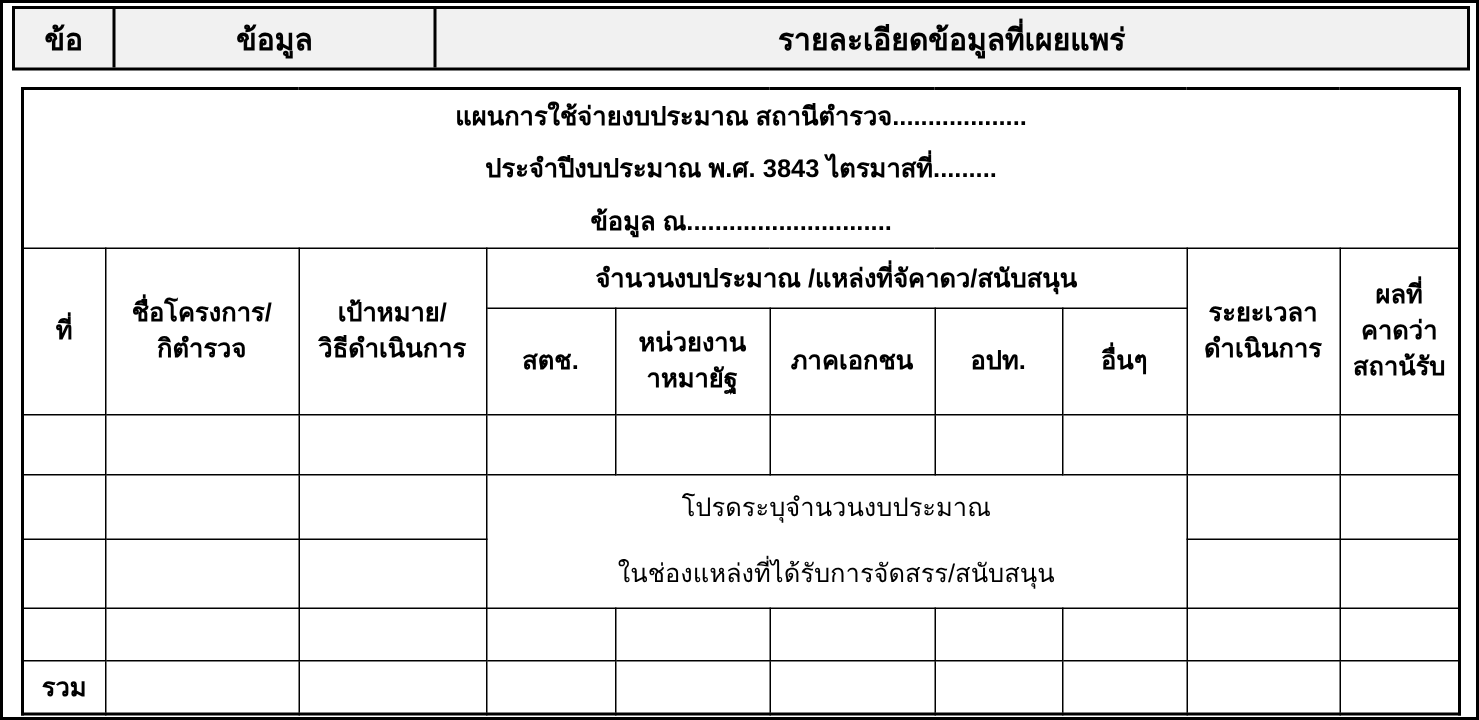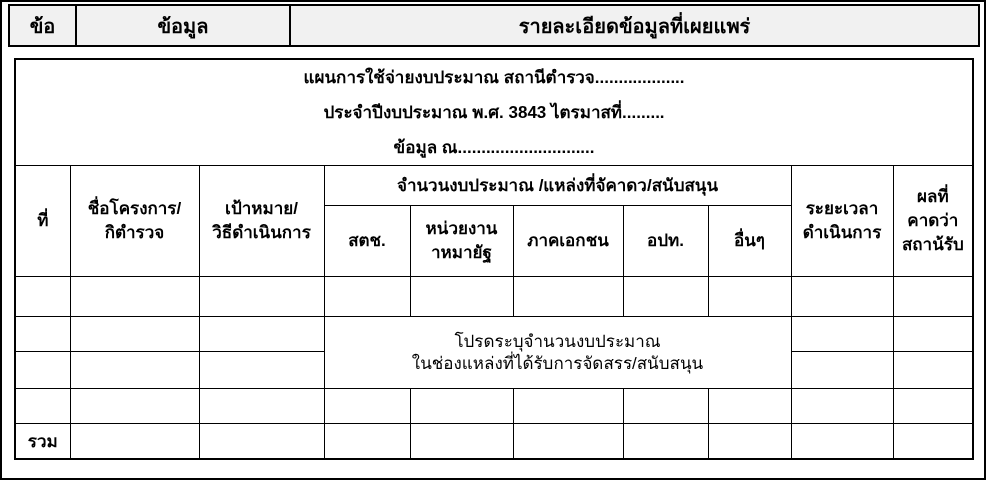--- a/index.html
+++ b/index.html
@@ -64,21 +64,21 @@
   tr.headA { height: 40px; }
   tr.headB { height: 71px; }
   tr.headA td, tr.headB td { font-weight: bold; font-size: 17px; line-height: 24px; }
   tr.r40 { height: 40px; }
   tr.r35 { height: 35px; }
   tr.r37 { height: 37px; }
   .pre { white-space: pre-line; }
   td.note-cell {
     font-weight: normal;
     font-size: 18px;
-    line-height: 22px;
+    line-height: 44px;
   }
   td.total-cell { font-weight: bold; font-size: 17px; }
 </style>
 </head>
 <body>
 
 <div class="page">
 
   <div class="top-row">
     <div class="thcell c1">ข้อ</div>

